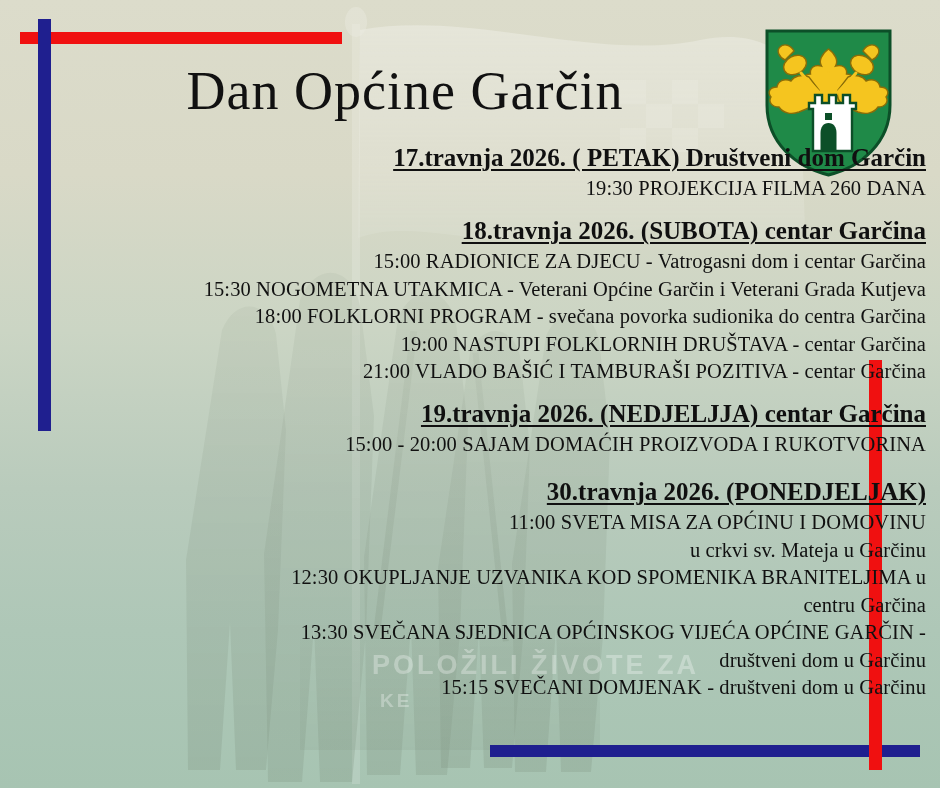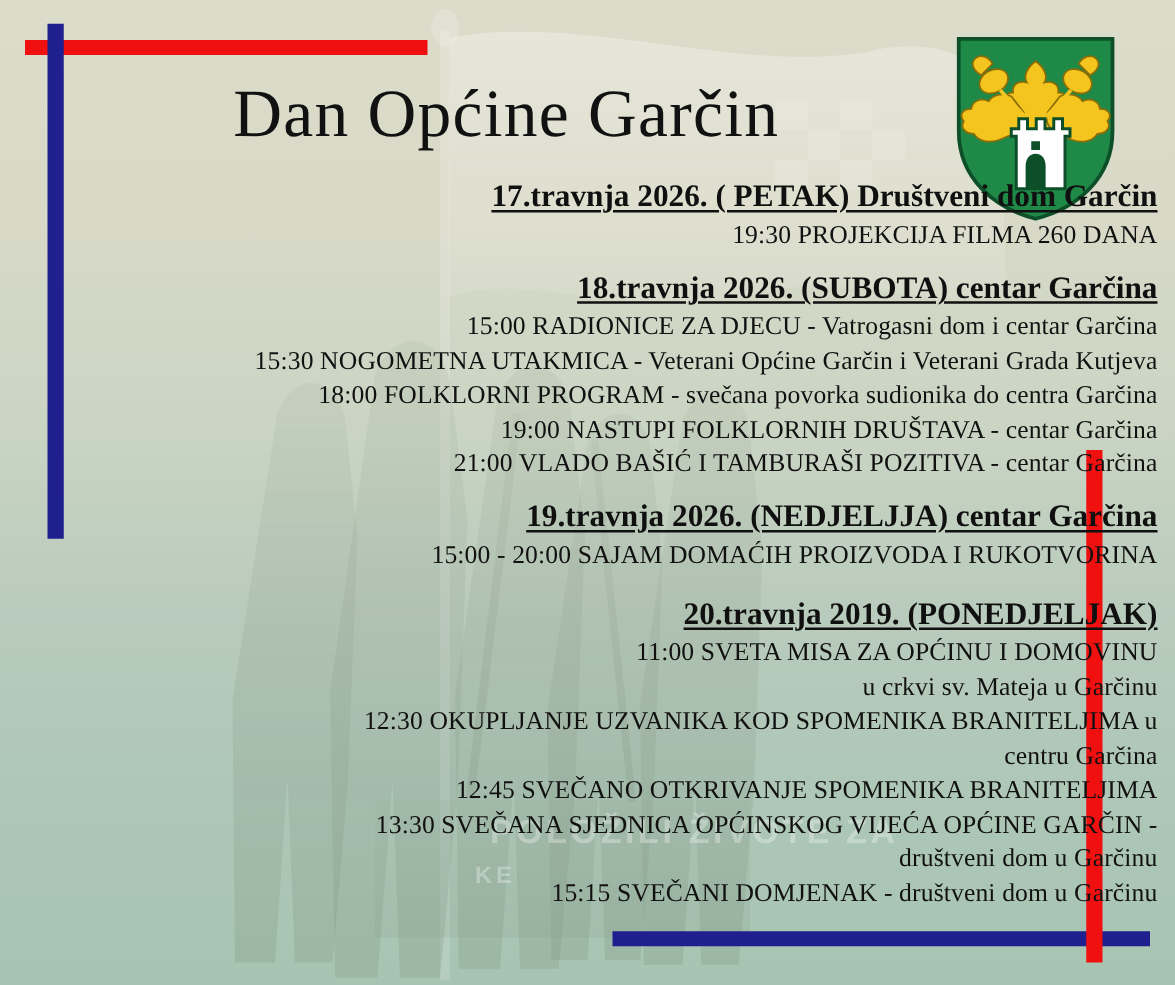--- a/index.html
+++ b/index.html
@@ -34,21 +34,21 @@
   .wm-text {
     position:absolute;
     font-family:"Liberation Sans", sans-serif;
     font-weight:700;
     letter-spacing:3px;
     color:#ffffff;
     opacity:.30;
     white-space:nowrap;
     pointer-events:none;
   }
-  #wm-line1 { left:392px; top:650px; font-size:27px; }
+  #wm-line1 { left:372px; top:650px; font-size:27px; }
   #wm-line2 { left:380px; top:690px; font-size:19px; }
 
   
   .bar { position:absolute; }
   #bar-red-h    { left:20px;  top:32px;  width:322px; height:12px; background:#f01010; z-index:3; }
   #bar-blue-v   { left:38px;  top:19px;  width:13px;  height:412px; background:#1f1f8f; z-index:4; }
   #bar-blue-h   { left:490px; top:745px; width:430px; height:12px; background:#1f1f8f; z-index:3; }
   #bar-red-v    { left:869px; top:360px; width:13px;  height:410px; background:#f01010; z-index:4; }
 
   
@@ -231,27 +231,26 @@
             <div class="event-line">21:00 VLADO BAŠIĆ I TAMBURAŠI POZITIVA - centar Garčina</div>
           </div>
         </div>
         <div class="day-block gap-sun">
           <div class="day-heading">19.travnja 2026. (NEDJELJJA) centar Garčina</div>
           <div class="events">
             <div class="event-line">15:00  - 20:00 SAJAM DOMAĆIH PROIZVODA I RUKOTVORINA</div>
           </div>
         </div>
         <div class="day-block gap-mon">
-          <div class="day-heading">20.travnja 2019. (PONEDJELJAK)</div>
+          <div class="day-heading">30.travnja 2026. (PONEDJELJAK)</div>
           <div class="events">
             <div class="event-line">11:00  SVETA MISA ZA OPĆINU I DOMOVINU</div>
             <div class="event-line">u crkvi sv. Mateja u Garčinu</div>
             <div class="event-line">12:30 OKUPLJANJE UZVANIKA KOD SPOMENIKA BRANITELJIMA u</div>
             <div class="event-line">centru Garčina</div>
-            <div class="event-line">12:45  SVEČANO OTKRIVANJE SPOMENIKA BRANITELJIMA</div>
             <div class="event-line">13:30  SVEČANA SJEDNICA OPĆINSKOG VIJEĆA OPĆINE GARČIN -</div>
             <div class="event-line">društveni dom u Garčinu</div>
             <div class="event-line">15:15  SVEČANI DOMJENAK - društveni dom u Garčinu</div>
           </div>
         </div>
       </div>
   </div>
 
 </div>
 

